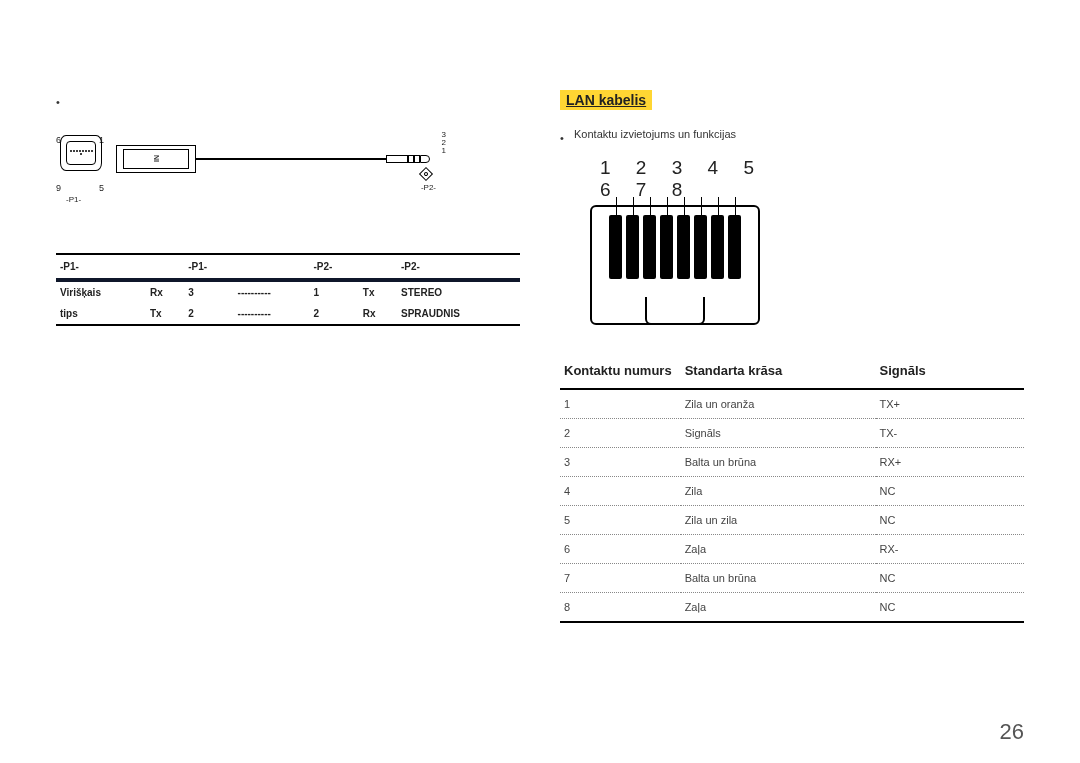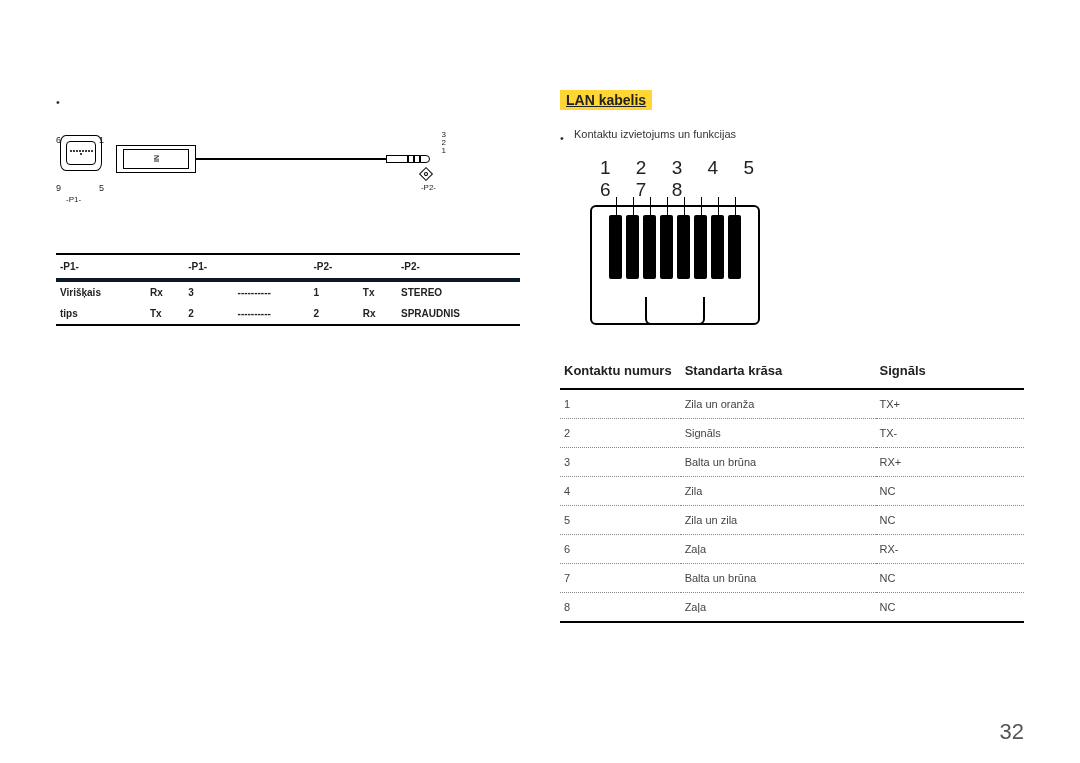--- a/index.html
+++ b/index.html
@@ -316,13 +316,13 @@
         </tbody>
       <tbody>
           <tr class="thick">
             <td colspan="3" style="padding:0;"></td>
           </tr>
     </tbody>
       </table>
   </div>
 </div>
 
-<div class="page-num">32</div>
+<div class="page-num">26</div>
 
 </body></html>

